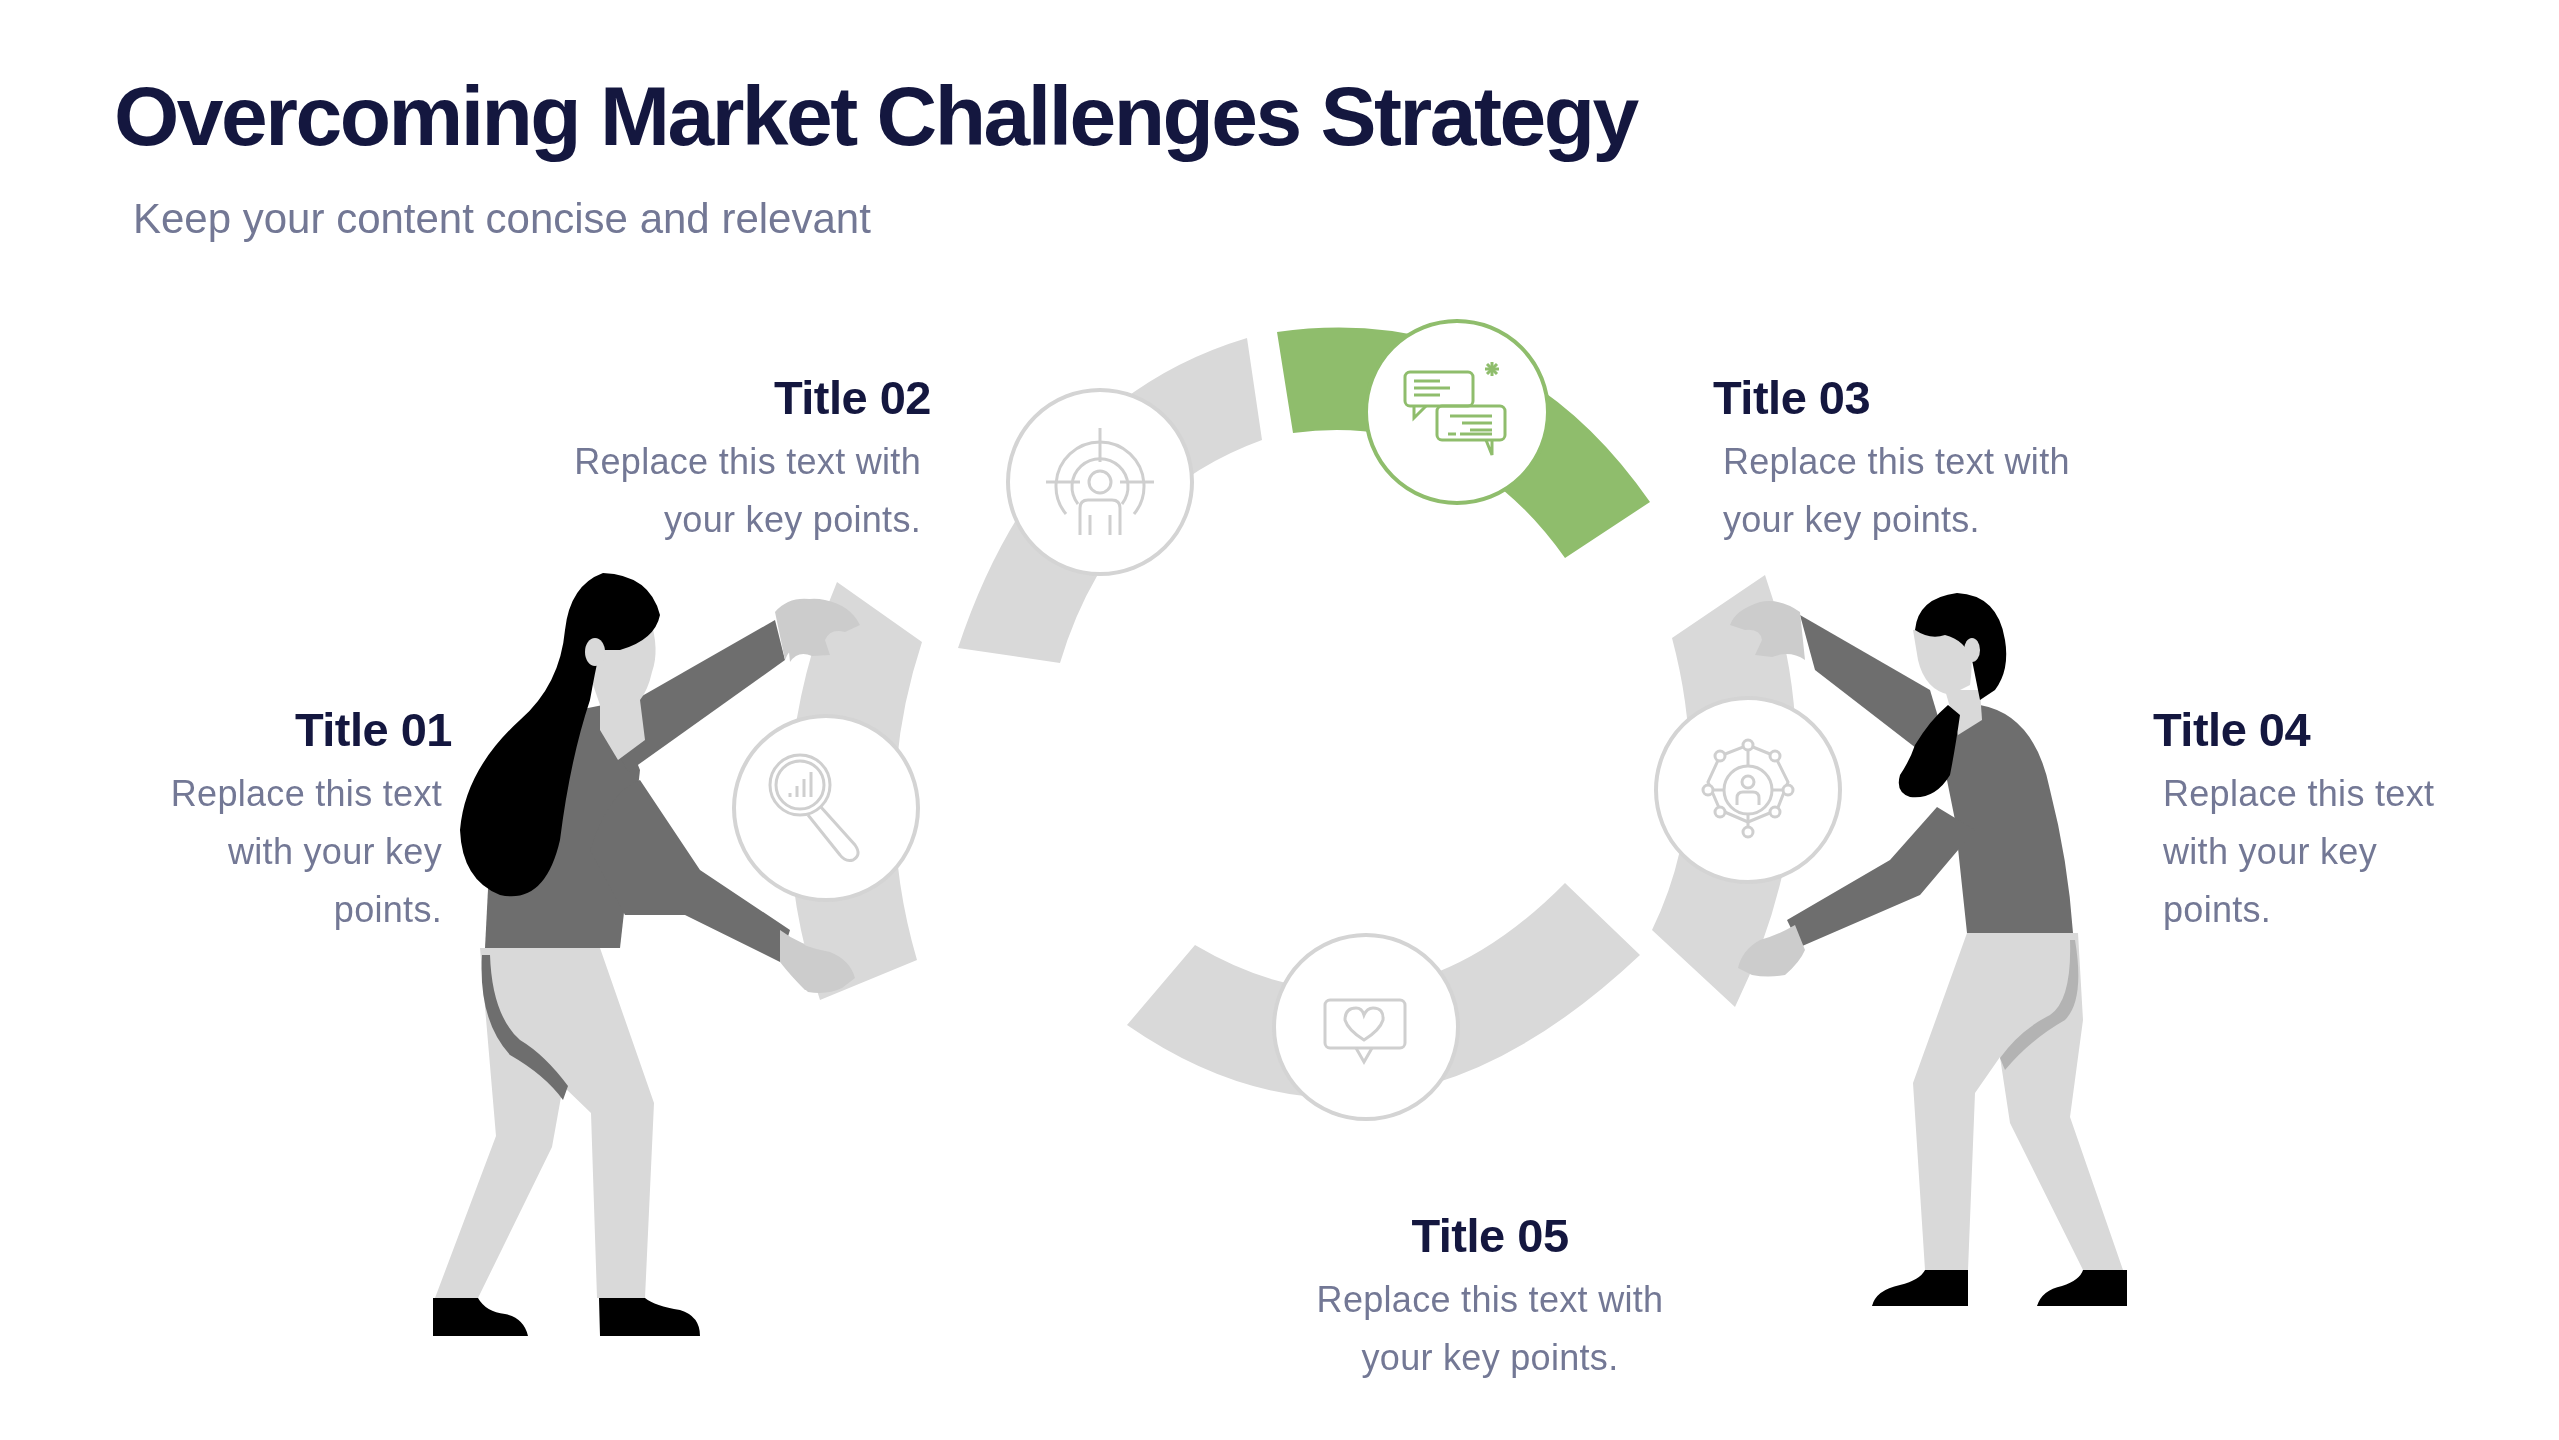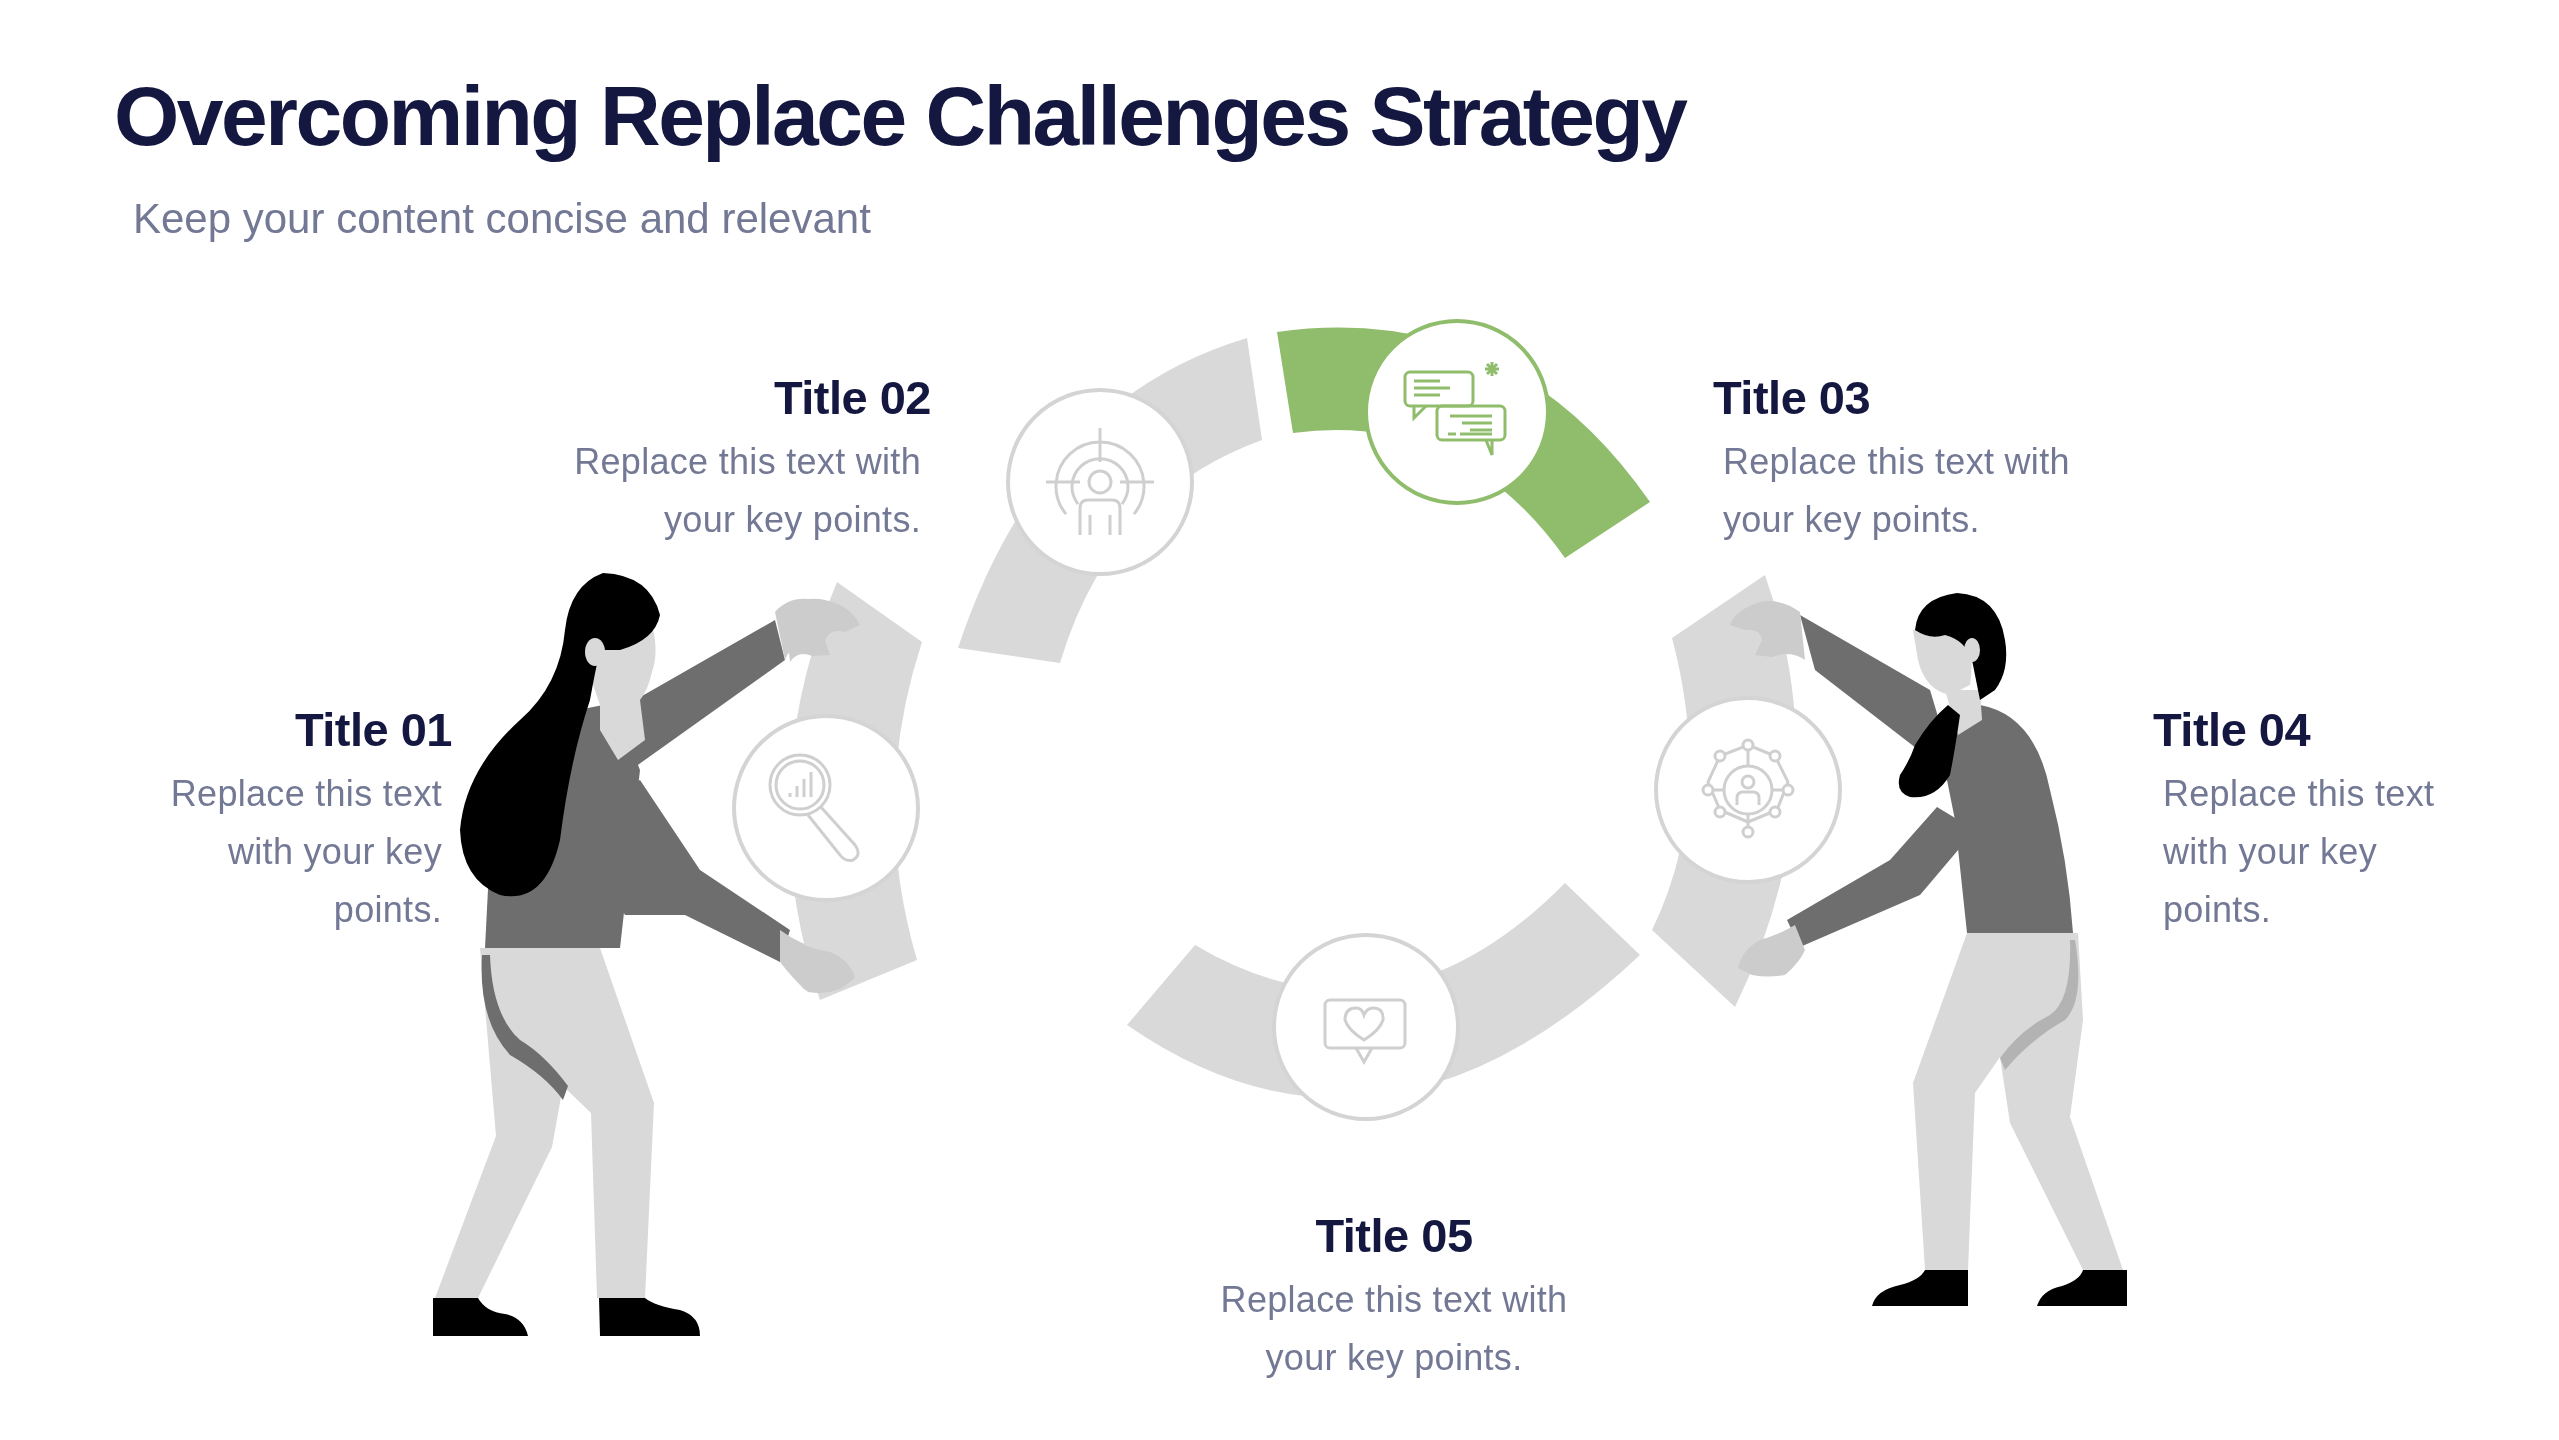--- a/index.html
+++ b/index.html
@@ -10,21 +10,21 @@
   .block { position: absolute; width: 460px; }
   .block .t { font-size: 47px; font-weight: 700; color: #14173f; line-height: 56px; margin: 12px 0 12px 0; white-space: nowrap; letter-spacing: -0.5px; }
   .block .b { font-size: 36px; font-weight: 400; color: #737895; line-height: 48px; margin: 10px; letter-spacing: 0.3px; }
   .right { text-align: right; }
   .left { text-align: left; }
   .center { text-align: center; }
 </style>
 </head>
 <body>
 
-<h1 class="page-title">Overcoming Replace Challenges Strategy</h1>
+<h1 class="page-title">Overcoming Market Challenges Strategy</h1>
 <p class="page-subtitle">Keep your content concise and relevant</p>
 
 <svg class="diagram" width="2559" height="1440" viewBox="0 0 2559 1440" xmlns="http://www.w3.org/2000/svg">
 
   <path fill="#d9d9d9" d="M958,648 Q1040,400 1247,338 L1262,440 Q1110,495 1060,663 Z"></path>
 
   <path fill="#8fbd6c" d="M1277,332 Q1510,300 1650,502 L1565,558 Q1460,410 1293,433 Z"></path>
 
   <path fill="#d9d9d9" d="M1127,1025 Q1380,1200 1640,955 L1565,883 Q1390,1060 1195,945 Z"></path>
 
@@ -190,17 +190,17 @@
   <p class="b">your key points.</p>
 </div>
 
 <div class="block left" style="left:2153px; top:690px;">
   <p class="t">Title 04</p>
   <p class="b">Replace this text</p>
   <p class="b">with your key</p>
   <p class="b">points.</p>
 </div>
 
-<div class="block center" style="left:1164px; top:1196px;">
+<div class="block center" style="left:1260px; top:1196px;">
   <p class="t">Title 05</p>
   <p class="b">Replace this text with</p>
   <p class="b">your key points.</p>
 </div>
 
 </body></html>

